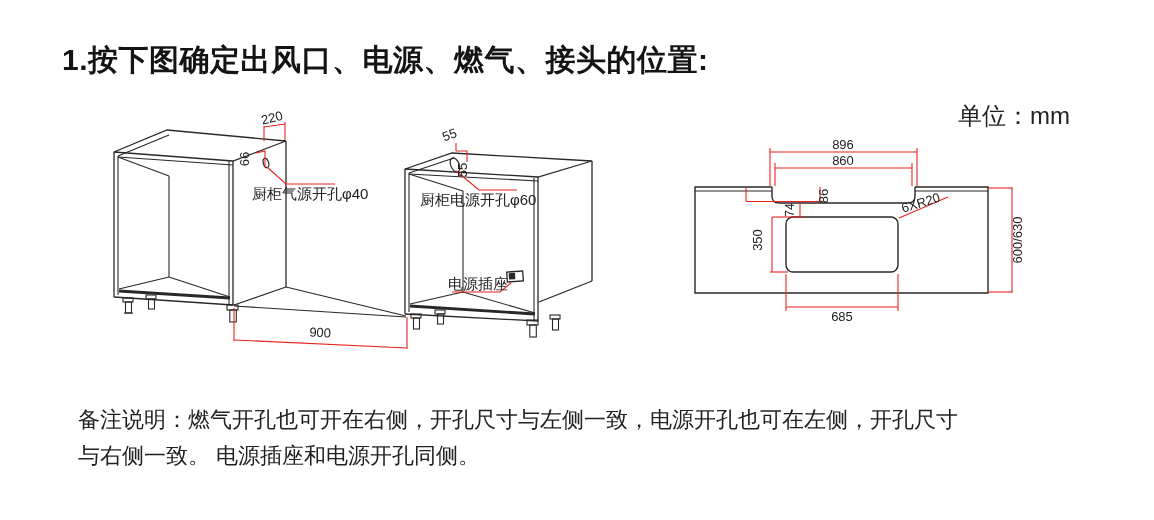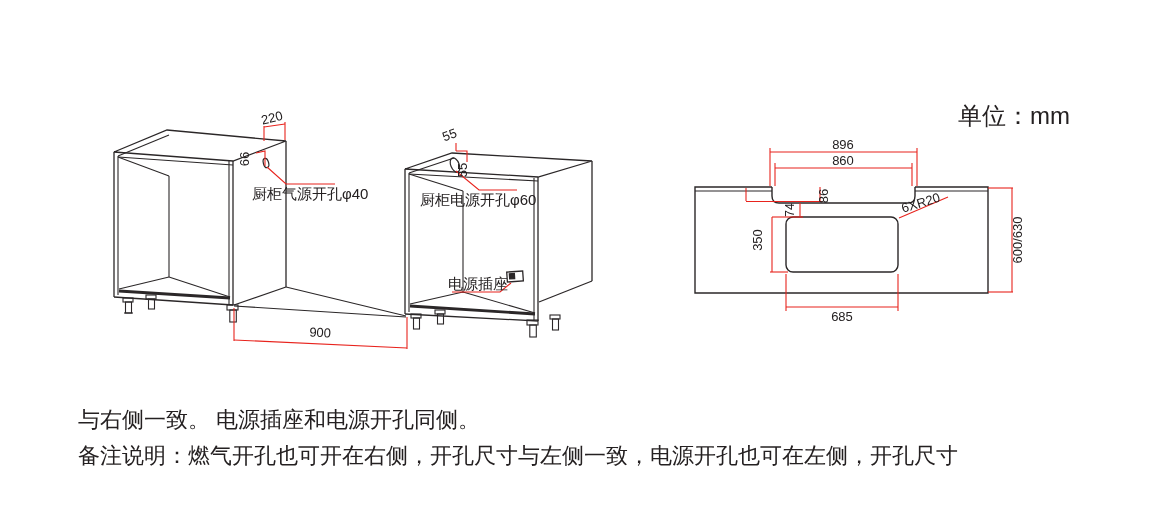--- a/index.html
+++ b/index.html
@@ -22,20 +22,21 @@
   svg text{font-family:"Liberation Sans","DejaVu Sans",sans-serif;fill:#242021;}
   .dim-num{font-size:13px;}
   .dim-num-sm{font-size:12.5px;}
   .cjk-label{font-size:15px;}
 </style>
 </head>
 <body>
 
 <div class="page">
 
+  <div class="title">1.按下图确定出风口、电源、燃气、接头的位置:</div>
   <div class="unit">单位：mm</div>
 
   <svg width="1154" height="400" viewBox="0 0 1154 400">
 
     <g fill="none" stroke="#2b2728" stroke-width="1.3">
 
       <path d="M114,152 L167,130 L286,141 L233,161 Z"></path>
       <path d="M118,156 L169,135" stroke-width="1.1"></path>
       <path d="M118,157 L233,165" stroke-width="1.1"></path>
 
@@ -192,17 +193,17 @@
       <text class="dim-num" x="828" y="196" text-anchor="middle" transform="rotate(-90 828 196)">86</text>
       <text class="dim-num-sm" x="794" y="210" text-anchor="middle" transform="rotate(-90 794 210)">74</text>
       <text class="dim-num" x="762" y="240" text-anchor="middle" transform="rotate(-90 762 240)">350</text>
       <text class="dim-num" x="842" y="321" text-anchor="middle">685</text>
       <text class="dim-num" x="1022" y="240" text-anchor="middle" transform="rotate(-90 1022 240)">600/630</text>
       <text class="dim-num" x="922" y="207" text-anchor="middle" transform="rotate(-17 922 207)">6XR20</text>
     </g>
   </svg>
 
   <div class="note">
+    <div>备注说明：燃气开孔也可开在右侧，开孔尺寸与左侧一致，电源开孔也可在左侧，开孔尺寸</div>
     <div>与右侧一致。 电源插座和电源开孔同侧。</div>
-    <div>备注说明：燃气开孔也可开在右侧，开孔尺寸与左侧一致，电源开孔也可在左侧，开孔尺寸</div>
   </div>
 
 </div>
 
 </body></html>

